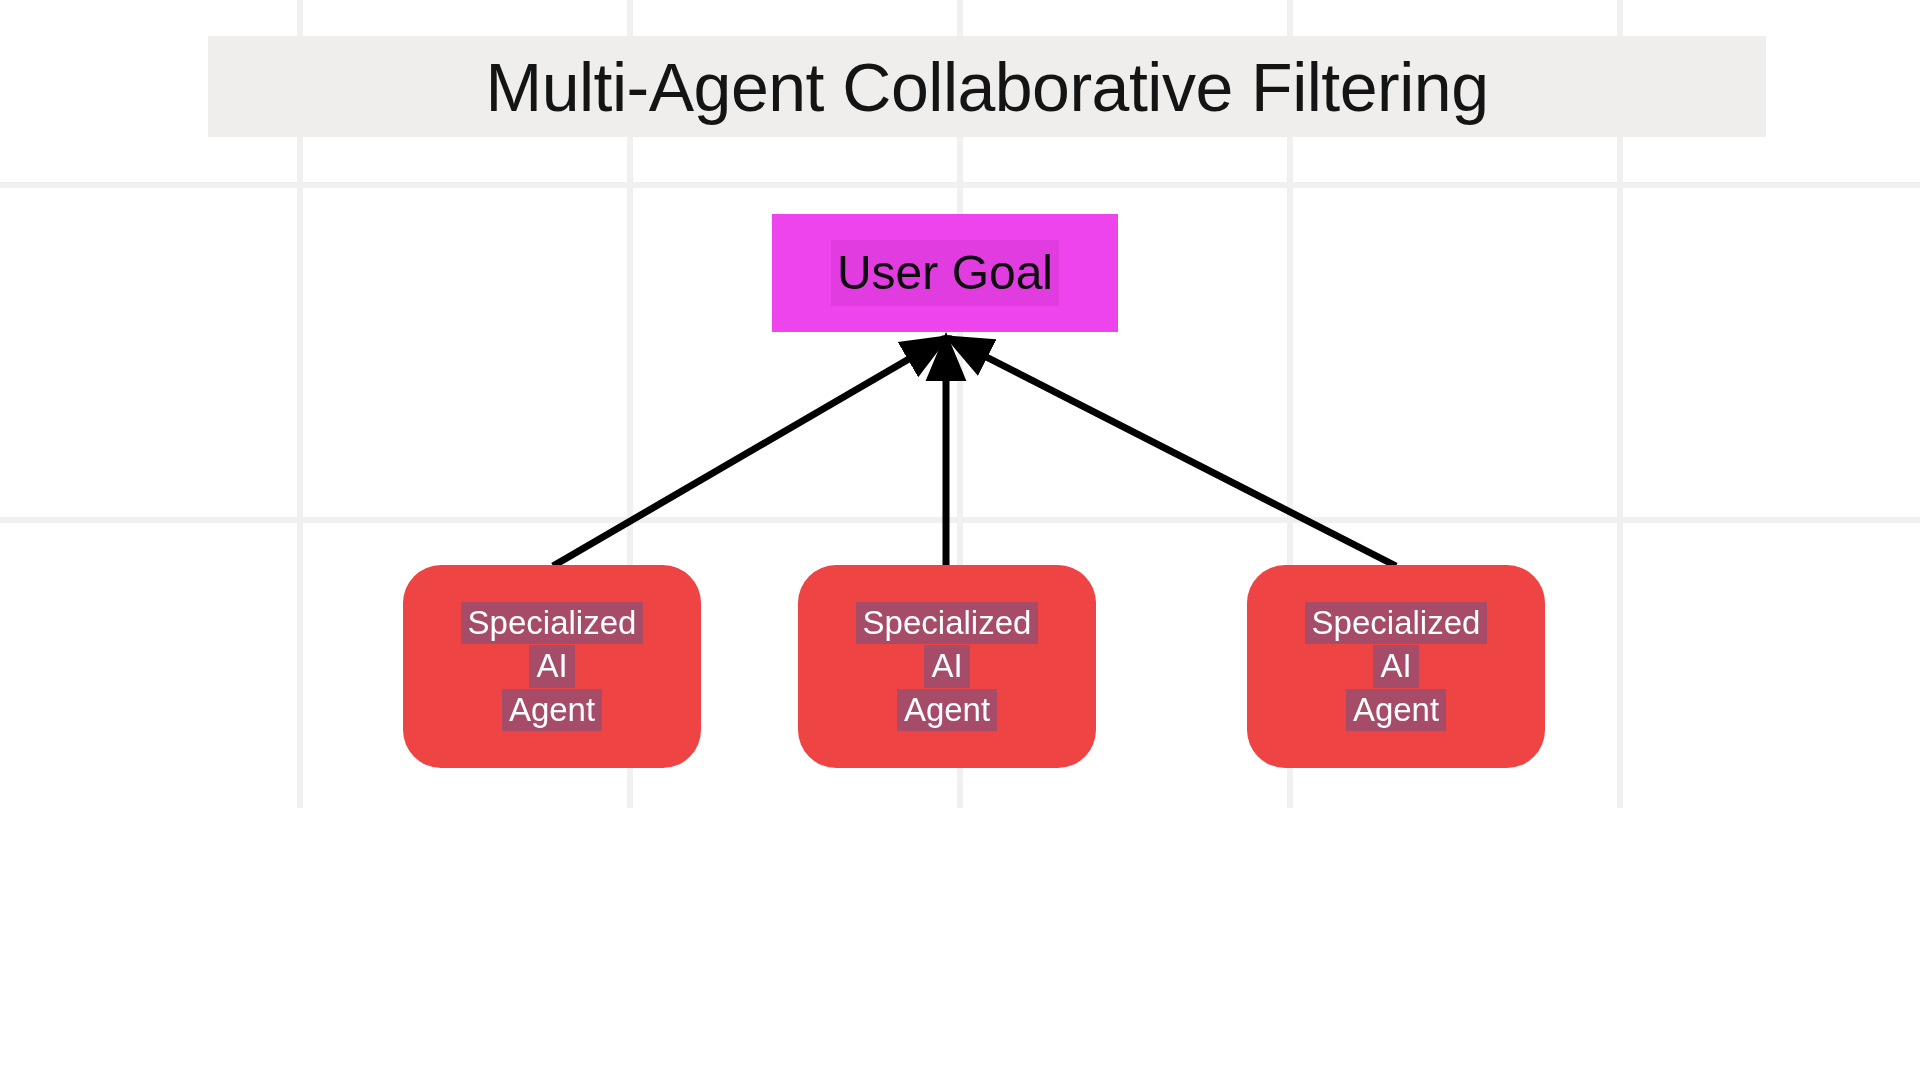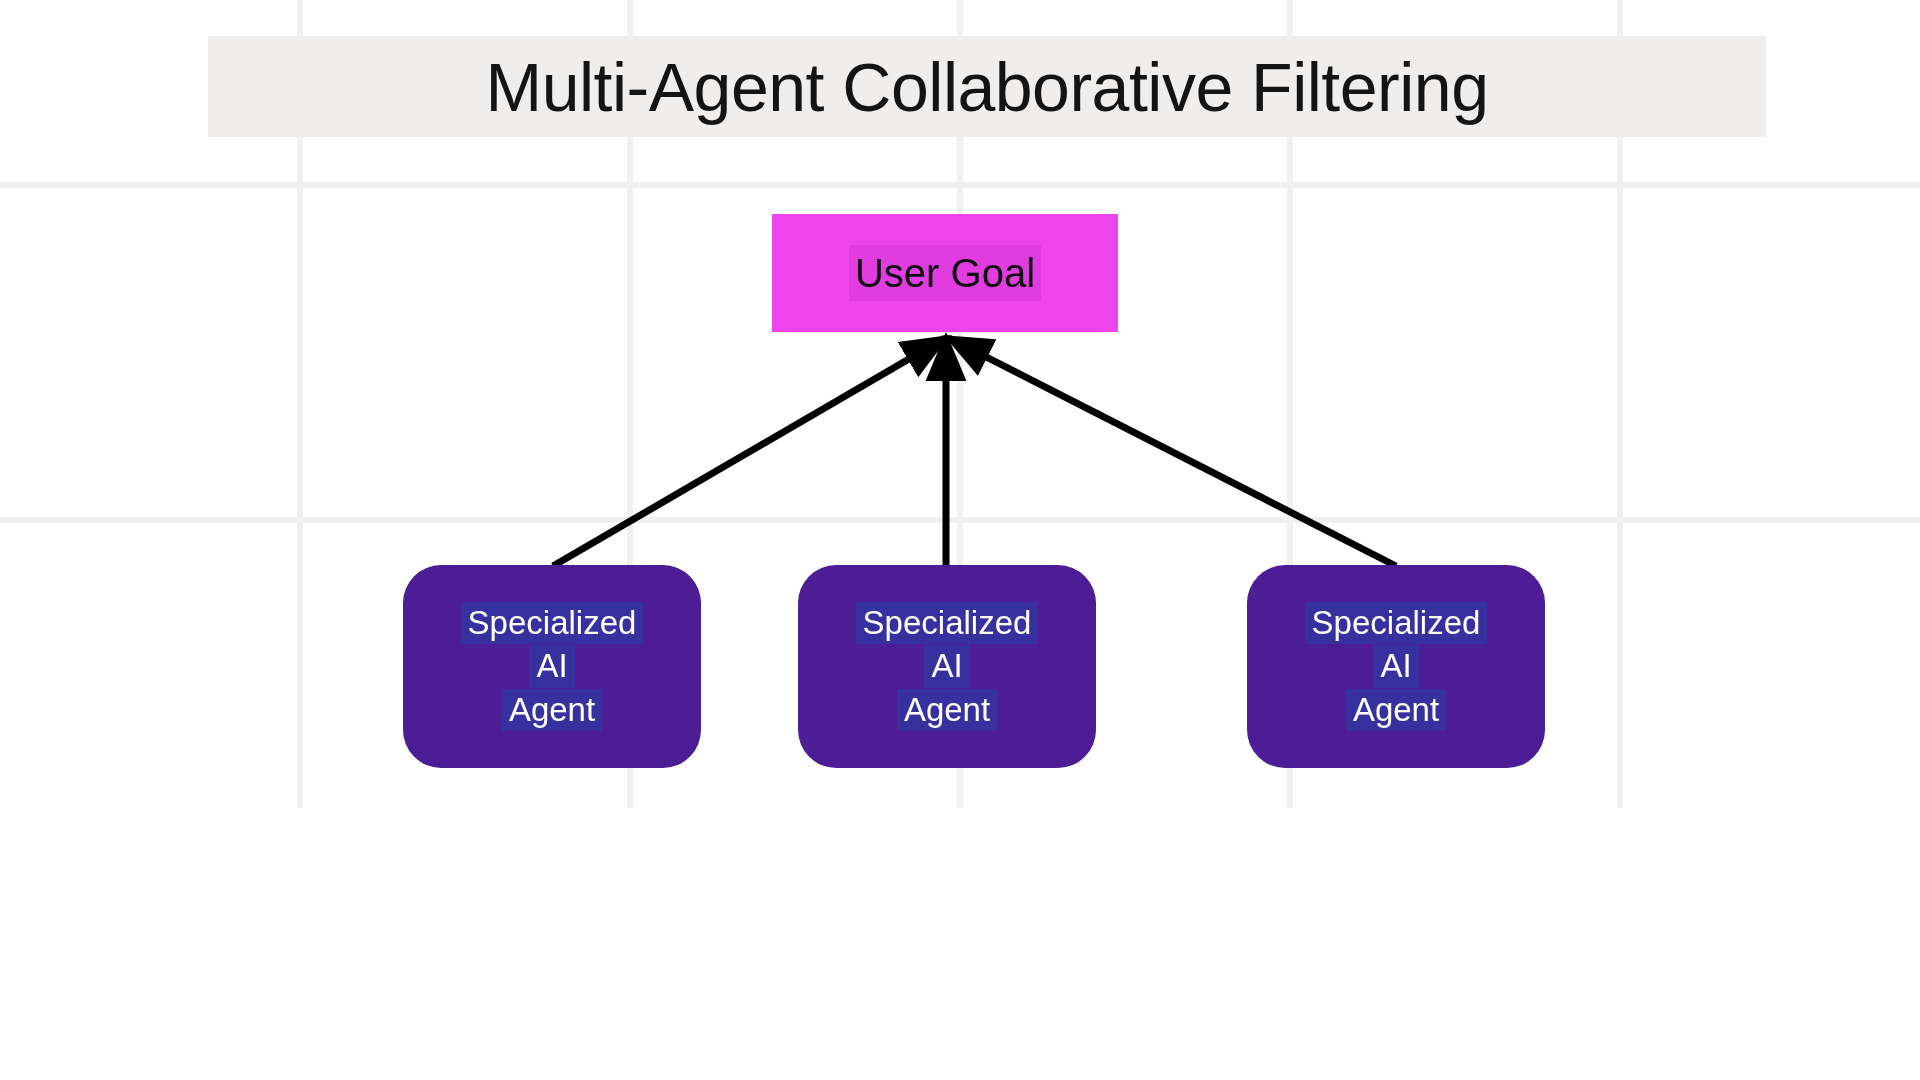--- a/index.html
+++ b/index.html
@@ -79,33 +79,33 @@
     background: #ee44ee;
     z-index: 5;
     display: flex;
     align-items: center;
     justify-content: center;
   }
   .goal-label {
     display: inline-block;
     background: rgba(190, 40, 190, 0.28);
     color: #0d0d0d;
-    font-size: 40px;
+    font-size: 48px;
     line-height: 1.3;
     padding: 2px 6px;
     white-space: nowrap;
   }
 
   
   .agent-node {
     position: absolute;
     top: 565px;
     width: 298px;
     height: 203px;
-    background: #4c1d95;
+    background: #ef4444;
     border-radius: 38px;
     z-index: 5;
     display: flex;
     flex-direction: column;
     align-items: center;
     justify-content: center;
     gap: 1px;
   }
   .agent-line {
     display: inline-block;

